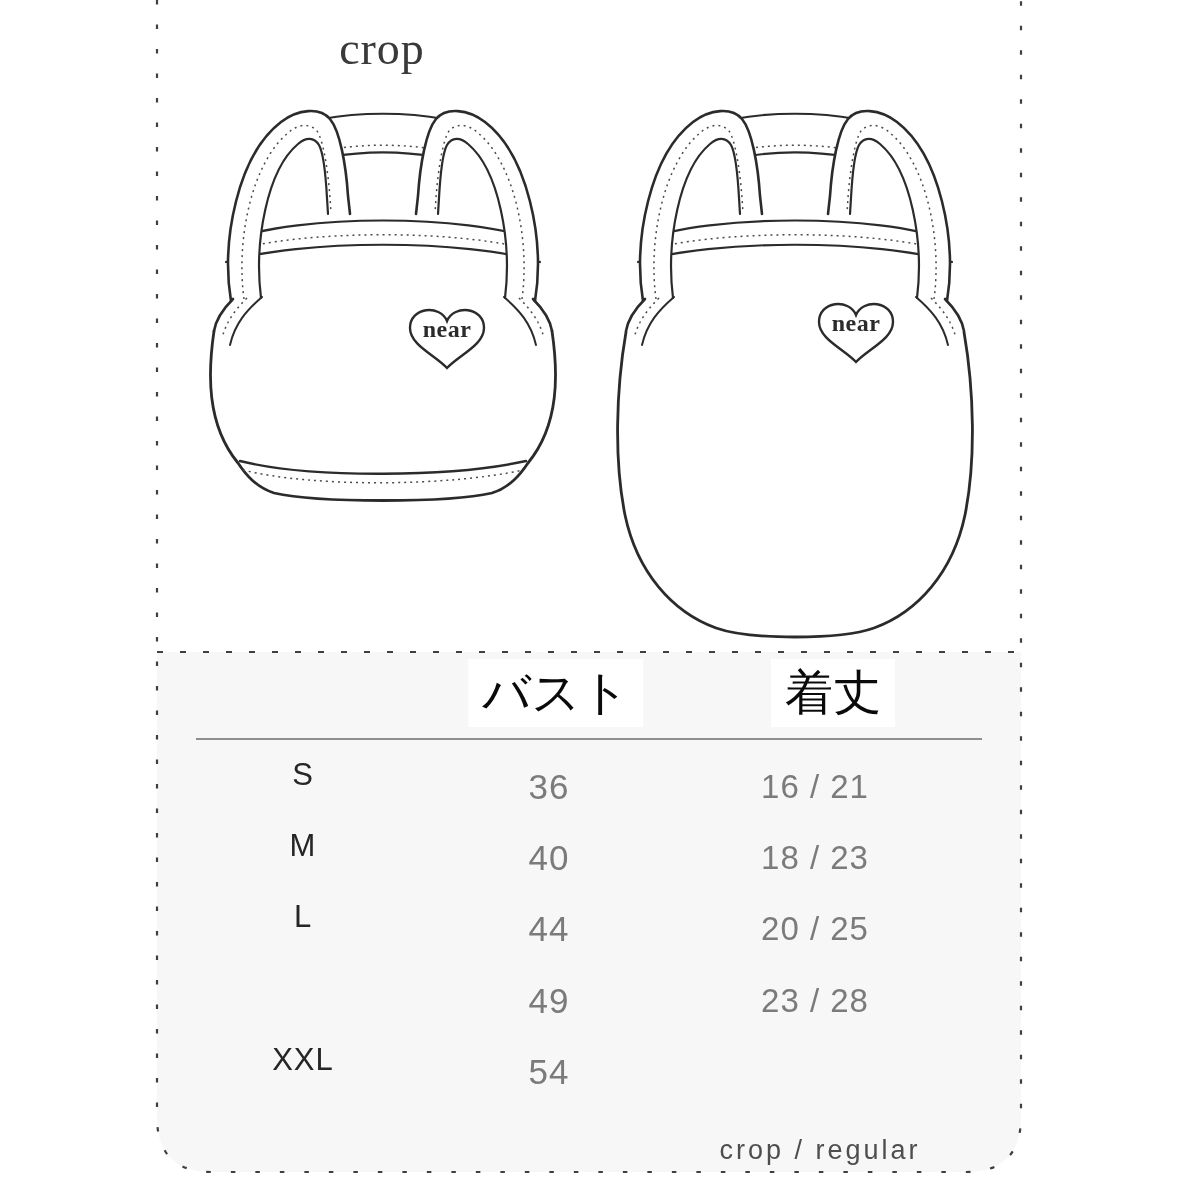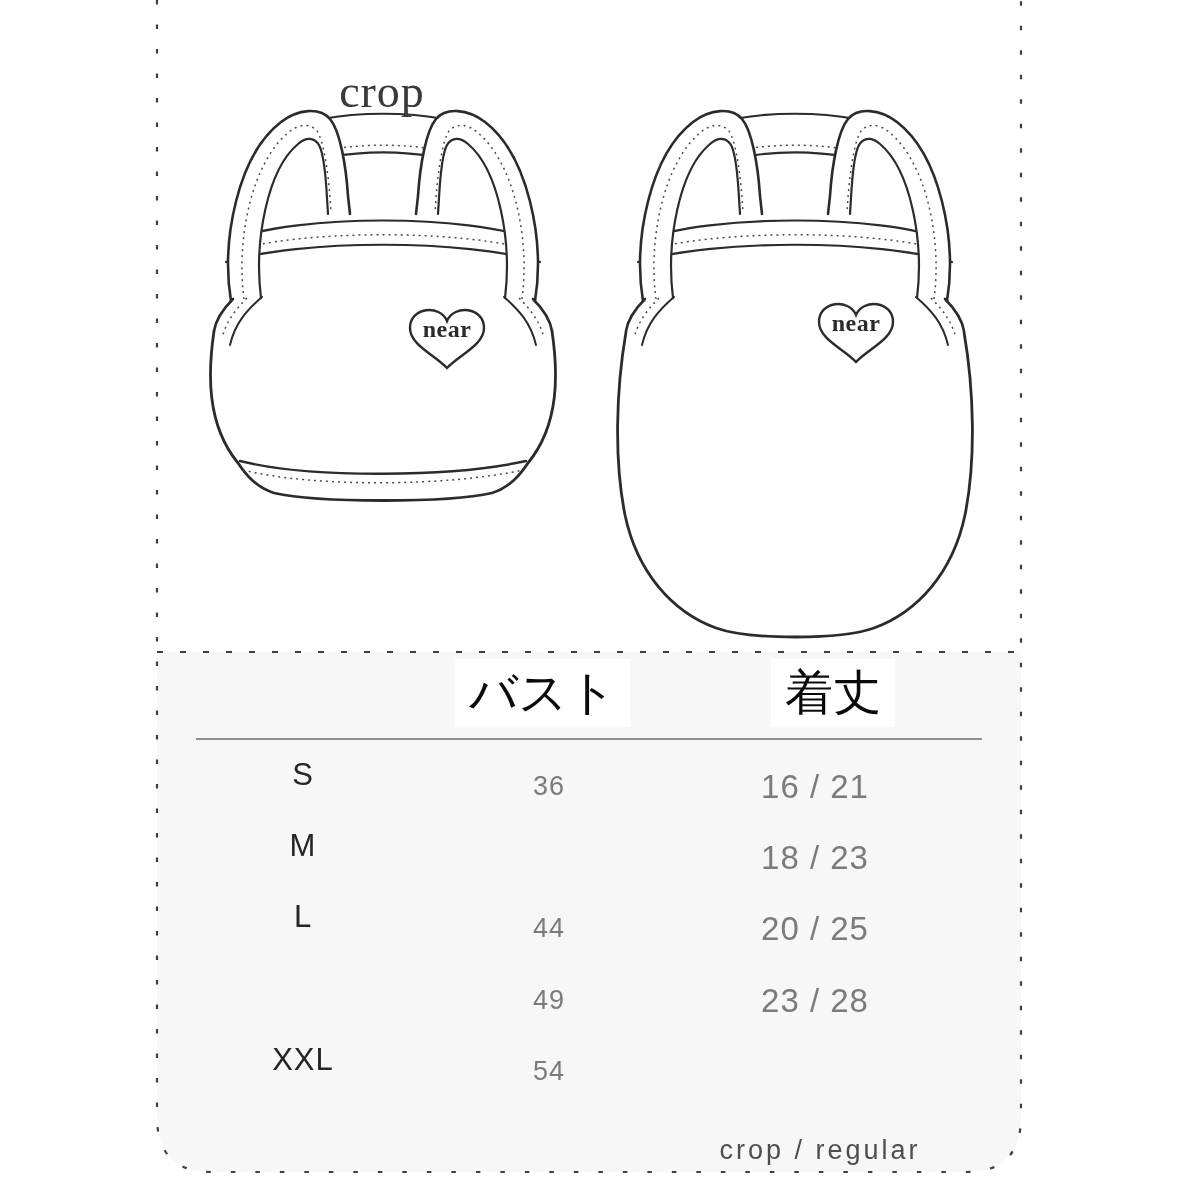--- a/index.html
+++ b/index.html
@@ -7,37 +7,37 @@
     position:relative;width:1179px;height:1179px;background:#ffffff;overflow:hidden;
     font-family:"Liberation Sans",sans-serif;
   }
   .layer{position:absolute;left:0;top:0;}
   
   .title{
     position:absolute;top:22px;transform:translateX(-50%);
     font-family:"Liberation Serif","DejaVu Serif",serif;
     font-size:46px;color:#3a3a3a;letter-spacing:1px;white-space:nowrap;
   }
-  .title-crop{left:382px;margin-top:43px;}
+  .title-crop{left:382px;}
   .title-regular{left:790px;}
   
   .panel{position:absolute;left:157px;top:652px;width:864px;height:520px;}
   .hdr{
     position:absolute;transform:translateX(-50%);
     background:#ffffff;padding:0 14px;height:68px;line-height:68px;top:7px;
     font-size:48px;font-weight:500;color:#0a0a0a;white-space:nowrap;
   }
-  .hdr-bust{left:386px;}
+  .hdr-bust{left:399px;}
   .hdr-len{left:676px;text-align:center;}
   .hdr-line{position:absolute;left:39px;top:86px;width:786px;height:2px;background:#8f8f8f;}
   .row{position:absolute;left:0;right:0;height:71px;}
   .r0{top:107px}.r1{top:178px}.r2{top:249px}.r3{top:321px}.r4{top:392px}
   .cell{position:absolute;width:200px;text-align:center;white-space:nowrap;}
   .cell.size{left:46px;top:0;font-size:31px;font-weight:500;color:#262626;letter-spacing:1px;line-height:31px;}
-  .cell.bust{left:292px;top:11px;font-size:27px;color:#7b7b7b;letter-spacing:1px;line-height:33px;}
+  .cell.bust{left:292px;top:11px;font-size:35px;color:#7b7b7b;letter-spacing:1px;line-height:33px;}
   .cell.len {left:558px;top:11px;font-size:33px;color:#7b7b7b;letter-spacing:1px;line-height:33px;}
   .footer{
     position:absolute;left:663px;top:483px;transform:translateX(-50%);
     font-size:27px;color:#4e4e4e;letter-spacing:3px;white-space:nowrap;
   }
   
   .ink{stroke:#2b2b2b;fill:none;stroke-linecap:round;}
   .stitch{stroke:#4a4a4a;fill:none;stroke-width:1.5;stroke-dasharray:2 4;}
   .heart-label{
     font-family:"Liberation Serif","DejaVu Serif",serif;
@@ -166,20 +166,21 @@
     <div class="hdr hdr-len">着丈</div>
     <div class="hdr-line"></div>
 
     <div class="row r0">
       <div class="cell size">S</div>
       <div class="cell bust">36</div>
       <div class="cell len">16 / 21</div>
     </div>
     <div class="row r1">
       <div class="cell size">M</div>
+      <div class="cell bust">40</div>
       <div class="cell len">18 / 23</div>
     </div>
     <div class="row r2">
       <div class="cell size">L</div>
       <div class="cell bust">44</div>
       <div class="cell len">20 / 25</div>
     </div>
     <div class="row r3">
       <div class="cell bust">49</div>
       <div class="cell len">23 / 28</div>

